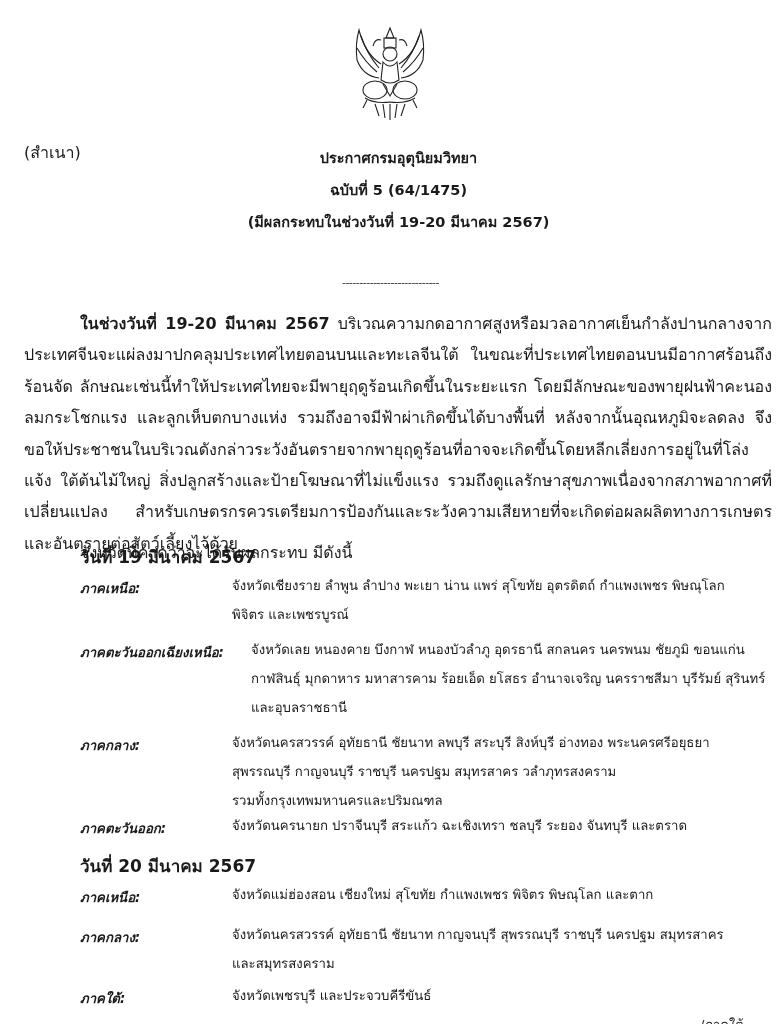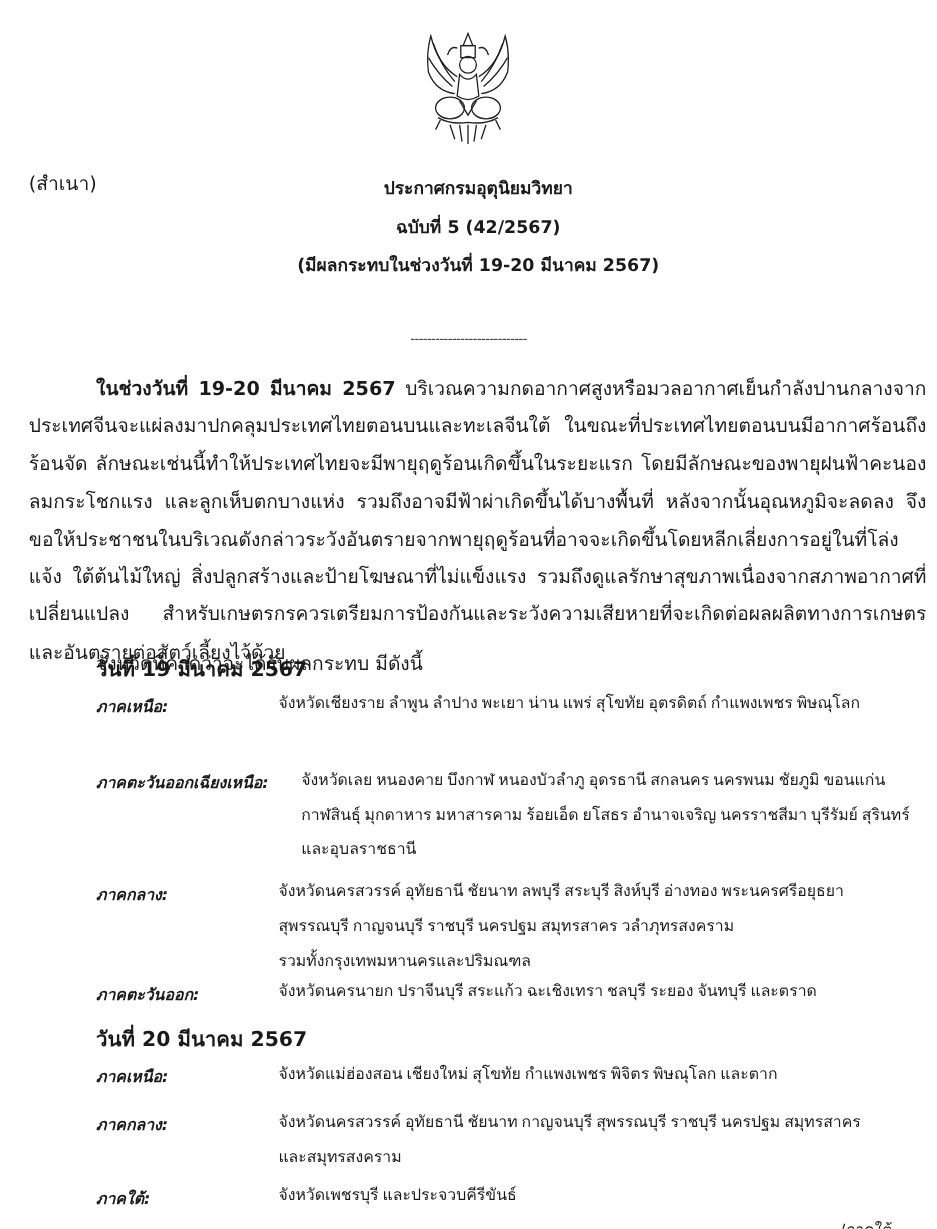--- a/index.html
+++ b/index.html
@@ -13,21 +13,21 @@
   .title-block { position: absolute; left: 0; width: 781px; top: 142px; text-align: center; font-weight: bold; font-size: 14.5px; }
   .title-block div { height: 32px; line-height: 32px; margin-left: 16px; }
   .divider { position: absolute; left: 0; width: 781px; top: 276px; text-align: center; font-size: 11px; letter-spacing: -0.5px; color: #333; }
   .para { position: absolute; left: 24px; width: 748px; top: 308px; font-size: 16px; line-height: 31.4px; text-align: justify; }
   .para .indent { display: inline-block; width: 56px; }
   .para b { font-weight: bold; }
   .lead { position: absolute; left: 80px; top: 540px; font-size: 16px; }
   .day { position: absolute; left: 80px; font-weight: bold; font-size: 17px; }
   .region { position: absolute; left: 80px; width: 690px; font-size: 13.2px; }
   .region .lbl { position: absolute; left: 0; top: 0; font-weight: bold; font-style: italic; }
-  .region .val { position: absolute; left: 152px; top: 0; width: 545px; line-height: 29px; font-family: Liberation Serif, serif; }
+  .region .val { position: absolute; left: 152px; top: 0; width: 545px; line-height: 29px; }
   .region .val div { white-space: nowrap; }
   .next { position: absolute; left: 700px; top: 1014px; font-size: 13px; }
 </style>
 </head>
 <body>
 
 <svg class="garuda" viewBox="0 0 90 98">
   <g fill="none" stroke="#222" stroke-width="1.1">
     <path d="M45 4 L41 14 L49 14 Z"></path>
     <rect x="39" y="14" width="12" height="10"></rect>
@@ -47,36 +47,37 @@
     <path d="M20 74 Q30 80 45 78 Q60 80 70 74"></path>
     <path d="M30 80 L34 92 M38 80 L40 94 M45 80 L45 96 M52 80 L50 94 M60 80 L56 92"></path>
     <path d="M22 76 L18 84 M68 76 L72 84"></path>
   </g>
 </svg>
 
 <div class="copy-label">(สำเนา)</div>
 
 <div class="title-block">
   <div>ประกาศกรมอุตุนิยมวิทยา</div>
-  <div>ฉบับที่ 5 (42/2567)</div>
+  <div>ฉบับที่ 5 (64/1475)</div>
   <div>(มีผลกระทบในช่วงวันที่ 19-20 มีนาคม 2567)</div>
 </div>
 
 <div class="divider">----------------------------</div>
 
 <div class="para"><span class="indent"></span><b>ในช่วงวันที่ 19-20 มีนาคม 2567</b><span> บริเวณความกดอากาศสูงหรือมวลอากาศเย็นกำลังปานกลางจากประเทศจีนจะแผ่ลงมาปกคลุมประเทศไทยตอนบนและทะเลจีนใต้ ในขณะที่ประเทศไทยตอนบนมีอากาศร้อนถึงร้อนจัด ลักษณะเช่นนี้ทำให้ประเทศไทยจะมีพายุฤดูร้อนเกิดขึ้นในระยะแรก โดยมีลักษณะของพายุฝนฟ้าคะนอง ลมกระโชกแรง และลูกเห็บตกบางแห่ง รวมถึงอาจมีฟ้าผ่าเกิดขึ้นได้บางพื้นที่ หลังจากนั้นอุณหภูมิจะลดลง จึงขอให้ประชาชนในบริเวณดังกล่าวระวังอันตรายจากพายุฤดูร้อนที่อาจจะเกิดขึ้นโดยหลีกเลี่ยงการอยู่ในที่โล่งแจ้ง ใต้ต้นไม้ใหญ่ สิ่งปลูกสร้างและป้ายโฆษณาที่ไม่แข็งแรง รวมถึงดูแลรักษาสุขภาพเนื่องจากสภาพอากาศที่เปลี่ยนแปลง สำหรับเกษตรกรควรเตรียมการป้องกันและระวังความเสียหายที่จะเกิดต่อผลผลิตทางการเกษตรและอันตรายต่อสัตว์เลี้ยงไว้ด้วย</span></div>
 
 <div class="lead">จังหวัดที่คาดว่าจะได้รับผลกระทบ มีดังนี้</div>
 
 <div class="day" style="top:543px;">วันที่ 19 มีนาคม 2567</div>
 
 <div class="region" style="top:578px;">
   <span class="lbl">ภาคเหนือ:</span>
   <div class="val" style="top:-7px;">
     <div>จังหวัดเชียงราย ลำพูน ลำปาง พะเยา น่าน แพร่ สุโขทัย อุตรดิตถ์ กำแพงเพชร พิษณุโลก</div>
+    <div>พิจิตร และเพชรบูรณ์</div>
   </div>
 </div>
 
 <div class="region" style="top:642px;">
   <span class="lbl">ภาคตะวันออกเฉียงเหนือ:</span>
   <div class="val" style="top:-7px;margin-left:19px;">
     <div>จังหวัดเลย หนองคาย บึงกาฬ หนองบัวลำภู อุดรธานี สกลนคร นครพนม ชัยภูมิ ขอนแก่น</div>
     <div>กาฬสินธุ์ มุกดาหาร มหาสารคาม ร้อยเอ็ด ยโสธร อำนาจเจริญ นครราชสีมา บุรีรัมย์ สุรินทร์</div>
     <div>และอุบลราชธานี</div>
   </div>

